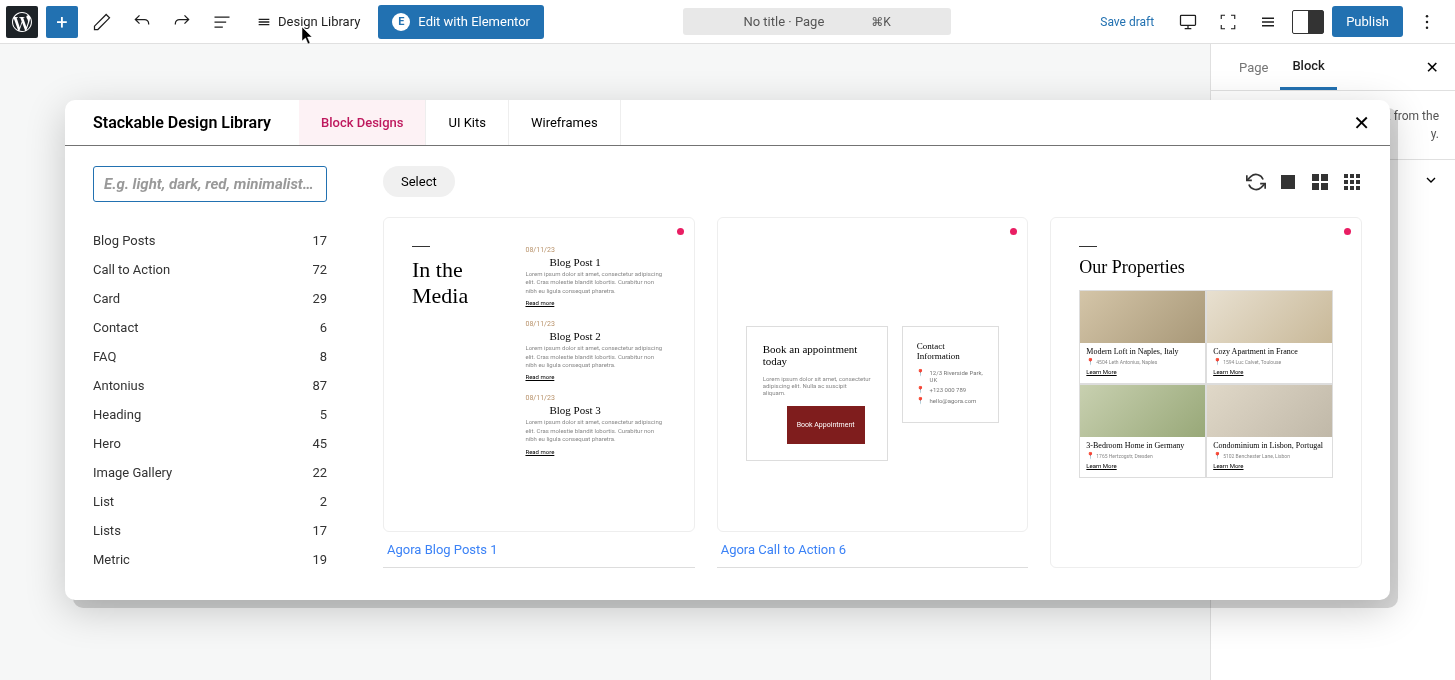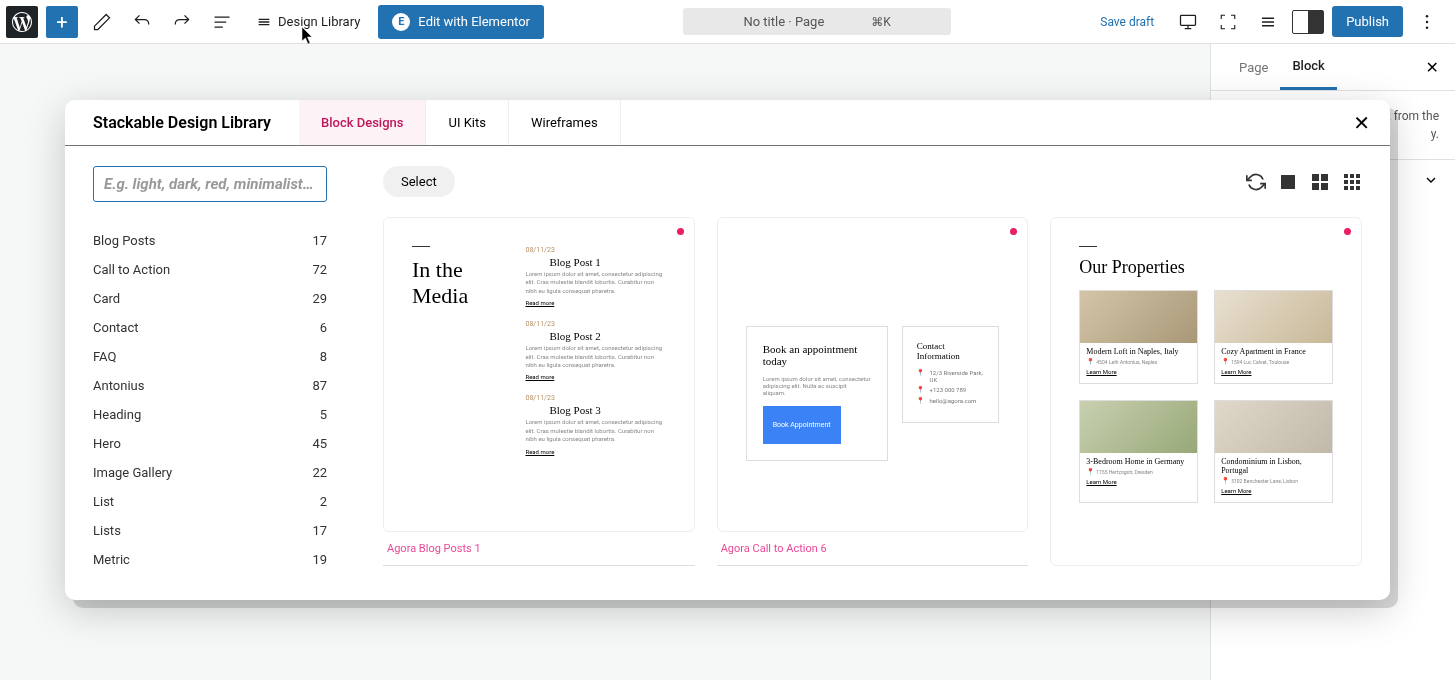--- a/index.html
+++ b/index.html
@@ -328,22 +328,22 @@
       flex: 1;
       border: 1px solid #eee;
       border-radius: 6px;
       padding: 28px;
       position: relative;
       min-height: 315px;
       background: #fff;
     }
     .design-caption {
       padding: 10px 4px;
-      font-size: 11px;
-      color: #ec4899;
+      font-size: 13px;
+      color: #3b82f6;
       border-bottom: 1px solid #ddd;
     }
     .preview-dot {
       position: absolute;
       top: 10px;
       right: 10px;
       width: 7px;
       height: 7px;
       background: #e91e63;
       border-radius: 50%;
@@ -399,25 +399,26 @@
       font-family: Georgia, serif;
       font-size: 11px;
       margin-bottom: 8px;
     }
     .cta-desc {
       font-size: 6px;
       color: #888;
       margin-bottom: 10px;
     }
     .cta-btn {
-      background: #3b82f6;
+      background: #7f1d1d;
       color: #fff;
       font-size: 7px;
       padding: 15px 10px;
       display: inline-block;
+      margin-left: 24px;
     }
     .contact-box {
       border: 1px solid #ddd;
       padding: 14px;
       flex: 1;
     }
     .contact-title {
       font-family: Georgia, serif;
       font-size: 9px;
       margin-bottom: 8px;
@@ -429,21 +430,21 @@
       display: flex;
       gap: 4px;
     }
     .contact-pin {
       color: #b8926a;
       font-size: 7px;
     }
     .props-grid {
       display: grid;
       grid-template-columns: 1fr 1fr;
-      gap: 16px;
+      gap: 0;
     }
     .prop-card {
       border: 1px solid #ddd;
       padding-bottom: 6px;
     }
     .prop-img {
       height: 52px;
       background: linear-gradient(135deg, #d4c5a8 0%, #a89878 100%);
     }
     .prop-img.img2 { background: linear-gradient(135deg, #e8e0d0 0%, #c8b898 100%); }

